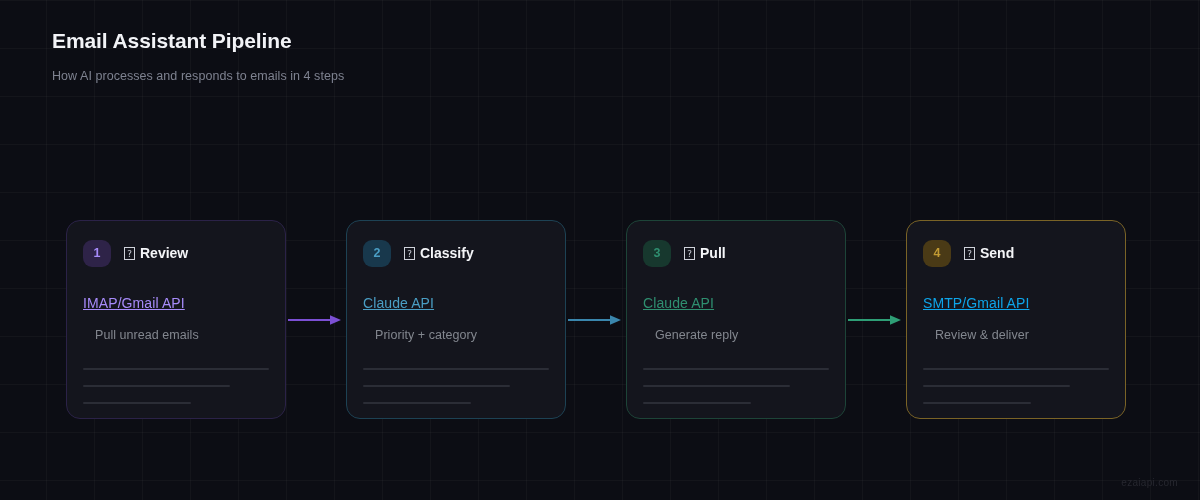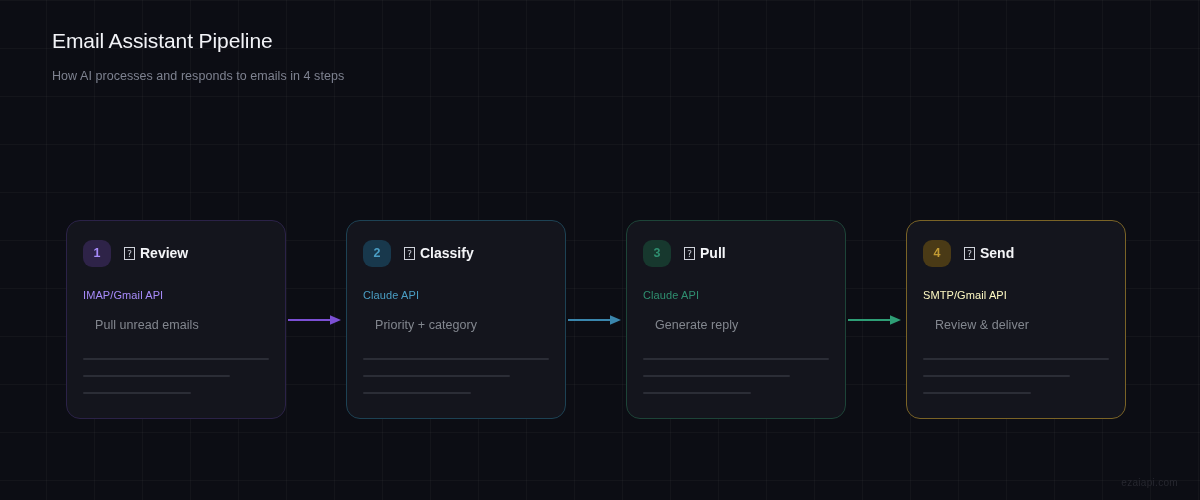--- a/index.html
+++ b/index.html
@@ -22,21 +22,21 @@
     background-size:48px 48px;
     background-position:-2px 0px;
     overflow:hidden;
   }
 
   
   #header { position:absolute; left:52px; top:28px; }
 
   #page-title {
     font-size:21px;
-    font-weight:normal;
+    font-weight:bold;
     color:#f2f3f7;
     letter-spacing:-0.1px;
     line-height:1.2;
   }
 
   #page-subtitle {
     margin-top:16px;
     font-size:12.5px;
     color:#7e8290;
     letter-spacing:0.05px;
@@ -98,23 +98,24 @@
     font-family:"DejaVu Sans Mono", monospace;
     font-size:9px;
     text-align:center;
     line-height:12px;
     font-weight:normal;
     position:relative;
     top:0px;
   }
 
   .api-label {
-    margin-top:22px;
-    font-size:11px;
+    margin-top:28px;
+    font-size:14px;
     letter-spacing:0.1px;
+    text-decoration:underline;
   }
 
   .card-desc {
     margin-top:17px;
     font-size:12.5px;
     color:#83878f;
     letter-spacing:0.05px;
     margin-left:12px;
   }
 
@@ -229,21 +230,21 @@
         </svg>
       </div>
       <div class="step-card" style="background: rgb(20, 21, 29); border: 1px solid rgb(122, 99, 38);">
         <div class="card-head">
           <div class="badge" style="background: rgb(74, 58, 22); color: rgb(194, 155, 51);">4</div>
           <div class="card-title">
             <span class="title-emoji">?</span>
             <span>Send</span>
           </div>
         </div>
-        <div class="api-label" style="color: #fef9c3;">SMTP/Gmail API</div>
+        <div class="api-label" style="color: #0ea5e9;">SMTP/Gmail API</div>
         <div class="card-desc">Review &amp; deliver</div>
         <div class="skeletons">
           <div class="skel w100"></div>
           <div class="skel w80"></div>
           <div class="skel w60"></div>
         </div>
       </div>
     </div>
 
   <div id="watermark">ezaiapi.com</div>

